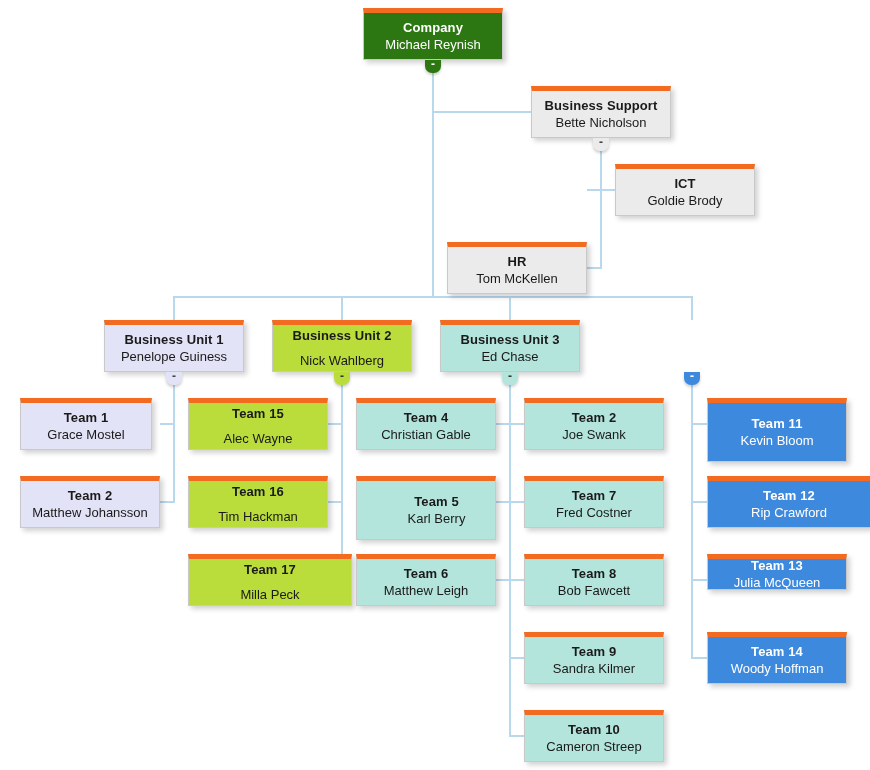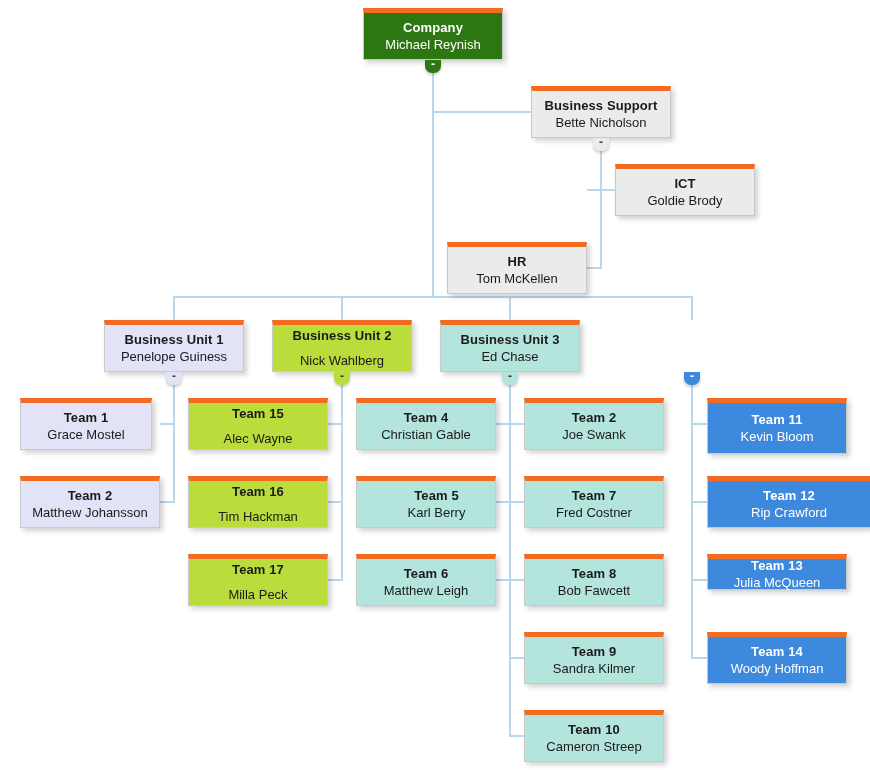--- a/index.html
+++ b/index.html
@@ -164,29 +164,29 @@
       <div class="sub">Matthew Johansson</div>
     </div>
     <div class="node pal-lime" style="left: 188px; top: 398px; width: 140px; height: 52px;">
       <div class="ttl">Team 15</div>
       <div class="sub">Alec Wayne</div>
     </div>
     <div class="node pal-lime" style="left: 188px; top: 476px; width: 140px; height: 52px;">
       <div class="ttl">Team 16</div>
       <div class="sub">Tim Hackman</div>
     </div>
-    <div class="node pal-lime" style="left: 188px; top: 554px; width: 140px; height: 52px;">
+    <div class="node pal-lime" style="left: 188px; top: 554px; width: 164px; height: 52px;">
       <div class="ttl">Team 17</div>
       <div class="sub">Milla Peck</div>
     </div>
     <div class="node pal-mint" style="left: 356px; top: 398px; width: 140px; height: 52px;">
       <div class="ttl">Team 4</div>
       <div class="sub">Christian Gable</div>
     </div>
-    <div class="node pal-mint" style="left: 356px; top: 476px; width: 140px; height: 52px; padding-left: 21px;">
+    <div class="node pal-mint" style="left: 356px; top: 476px; width: 140px; height: 64px; padding-left: 21px;">
       <div class="ttl">Team 5</div>
       <div class="sub">Karl Berry</div>
     </div>
     <div class="node pal-mint" style="left: 356px; top: 554px; width: 140px; height: 52px;">
       <div class="ttl">Team 6</div>
       <div class="sub">Matthew Leigh</div>
     </div>
     <div class="node pal-mint" style="left: 524px; top: 398px; width: 140px; height: 52px;">
       <div class="ttl">Team 2</div>
       <div class="sub">Joe Swank</div>
@@ -200,21 +200,21 @@
       <div class="sub">Bob Fawcett</div>
     </div>
     <div class="node pal-mint" style="left: 524px; top: 632px; width: 140px; height: 52px;">
       <div class="ttl">Team 9</div>
       <div class="sub">Sandra Kilmer</div>
     </div>
     <div class="node pal-mint" style="left: 524px; top: 710px; width: 140px; height: 52px;">
       <div class="ttl">Team 10</div>
       <div class="sub">Cameron Streep</div>
     </div>
-    <div class="node pal-blue" style="left: 707px; top: 398px; width: 140px; height: 56px;">
+    <div class="node pal-blue" style="left: 707px; top: 398px; width: 140px; height: 64px;">
       <div class="ttl">Team 11</div>
       <div class="sub">Kevin Bloom</div>
     </div>
     <div class="node pal-blue" style="left: 707px; top: 476px; width: 164px; height: 52px;">
       <div class="ttl">Team 12</div>
       <div class="sub">Rip Crawford</div>
     </div>
     <div class="node pal-blue" style="left: 707px; top: 554px; width: 140px; height: 36px;">
       <div class="ttl">Team 13</div>
       <div class="sub">Julia McQueen</div>

